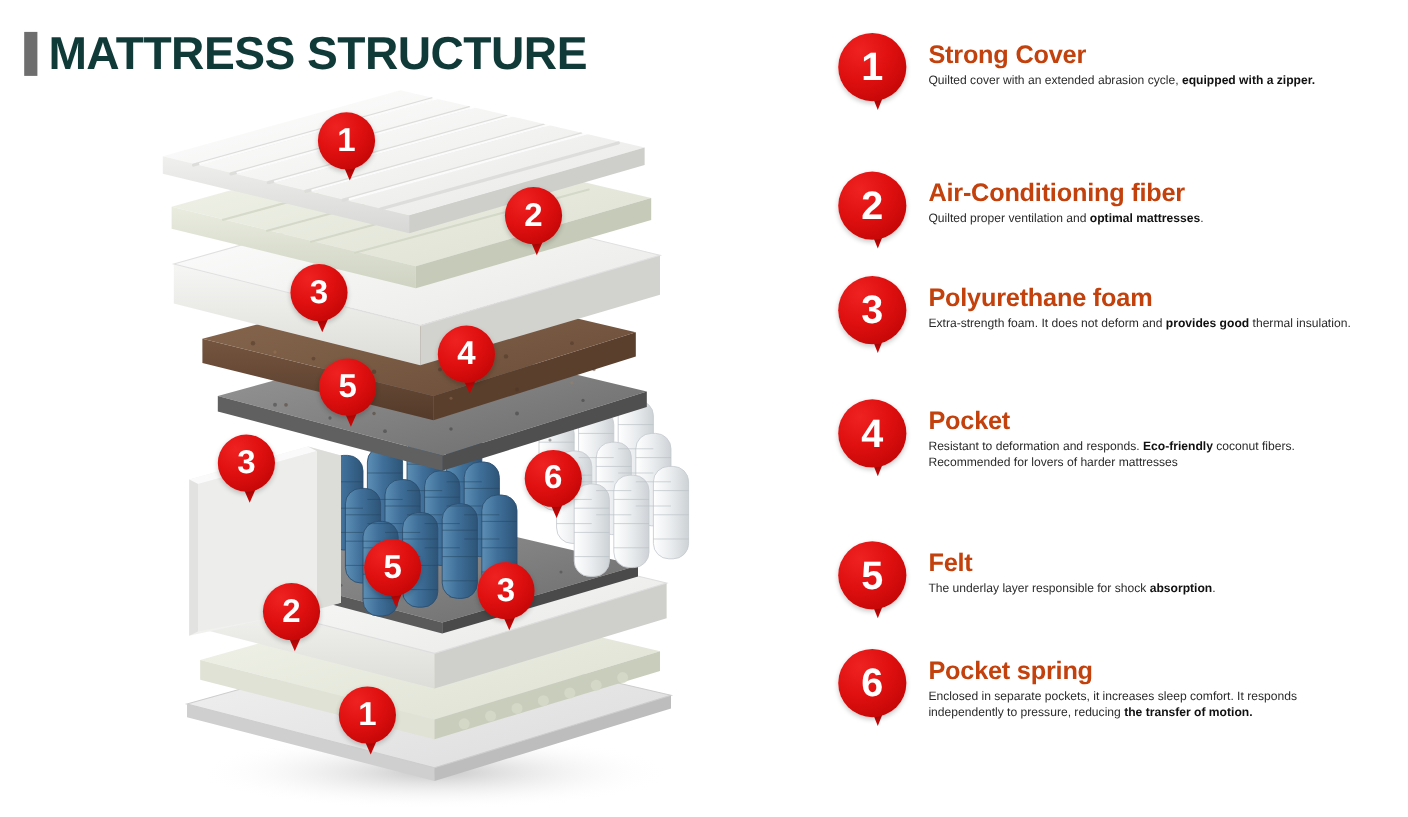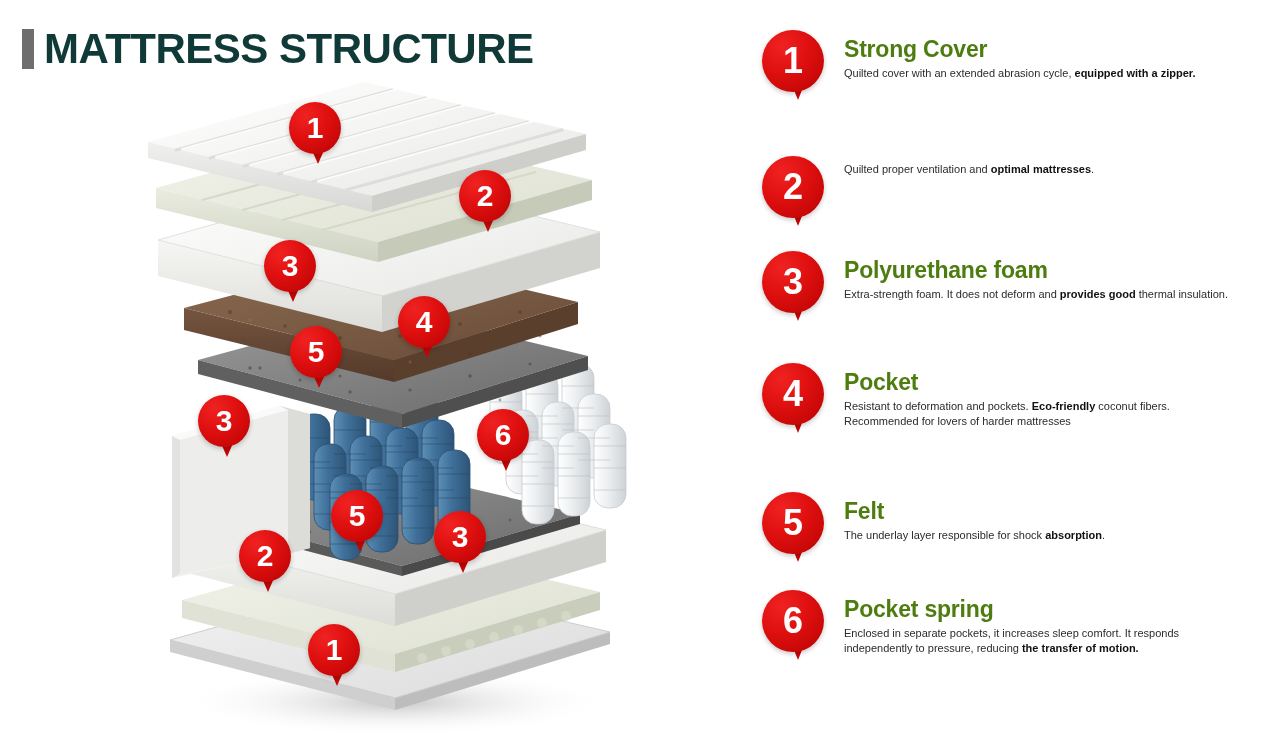--- a/index.html
+++ b/index.html
@@ -61,21 +61,21 @@
     border-left: 8px solid transparent;
     border-right: 8px solid transparent;
     border-top: 20px solid #c50606;
   }
 
   
   #legend { position: absolute; left: 762px; top: 30px; width: 500px; }
   .legend-item { display: flex; align-items: flex-start; gap: 20px; }
   .legend-text { padding-top: 6px; }
   .legend-title {
-    font-size: 23px; font-weight: 700; color: #4d7c0f; line-height: 1.15;
+    font-size: 23px; font-weight: 700; color: #c2410c; line-height: 1.15;
     letter-spacing: -0.2px; margin-bottom: 4px;
   }
   .legend-desc {
     font-size: 11px; color: #2b2b2b; line-height: 1.33; max-width: 385px;
   }
   .legend-desc b { font-weight: 700; color: #111; }
 </style>
 </head>
 <body>
 
@@ -411,41 +411,42 @@
           <div class="legend-title">Strong Cover</div>
           <div class="legend-desc"><span>Quilted cover with an extended abrasion cycle, </span><b>equipped with a zipper.</b></div>
         </div>
       </div>
       <div class="legend-item" style="position: absolute; left: 0px; top: 126px;">
         <div class="pin pin-lg">
           <div class="tail"></div>
           <div class="bubble">2</div>
         </div>
         <div class="legend-text">
+          <div class="legend-title">Air-Conditioning fiber</div>
           <div class="legend-desc"><span>Quilted proper ventilation and </span><b>optimal mattresses</b><span>.</span></div>
         </div>
       </div>
       <div class="legend-item" style="position: absolute; left: 0px; top: 221px;">
         <div class="pin pin-lg">
           <div class="tail"></div>
           <div class="bubble">3</div>
         </div>
         <div class="legend-text">
           <div class="legend-title">Polyurethane foam</div>
           <div class="legend-desc"><span>Extra-strength foam. It does not deform and </span><b>provides good</b><span> thermal insulation.</span></div>
         </div>
       </div>
       <div class="legend-item" style="position: absolute; left: 0px; top: 333px;">
         <div class="pin pin-lg">
           <div class="tail"></div>
           <div class="bubble">4</div>
         </div>
         <div class="legend-text">
           <div class="legend-title">Pocket</div>
-          <div class="legend-desc"><span>Resistant to deformation and pockets. </span><b>Eco-friendly</b><span> coconut fibers. Recommended for lovers of harder mattresses</span></div>
+          <div class="legend-desc"><span>Resistant to deformation and responds. </span><b>Eco-friendly</b><span> coconut fibers. Recommended for lovers of harder mattresses</span></div>
         </div>
       </div>
       <div class="legend-item" style="position: absolute; left: 0px; top: 462px;">
         <div class="pin pin-lg">
           <div class="tail"></div>
           <div class="bubble">5</div>
         </div>
         <div class="legend-text">
           <div class="legend-title">Felt</div>
           <div class="legend-desc"><span>The underlay layer responsible for shock </span><b>absorption</b><span>.</span></div>

